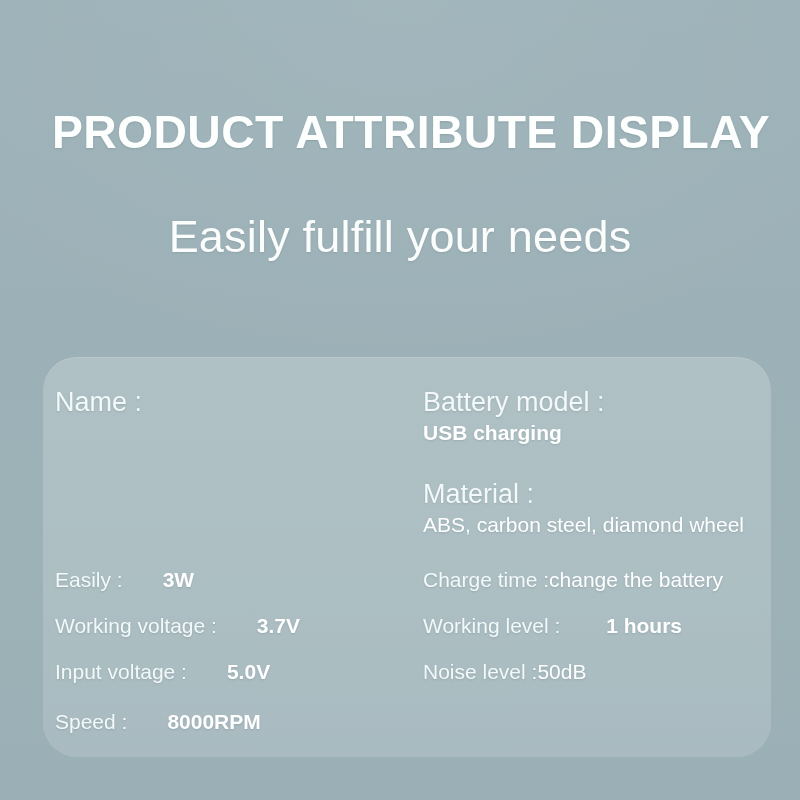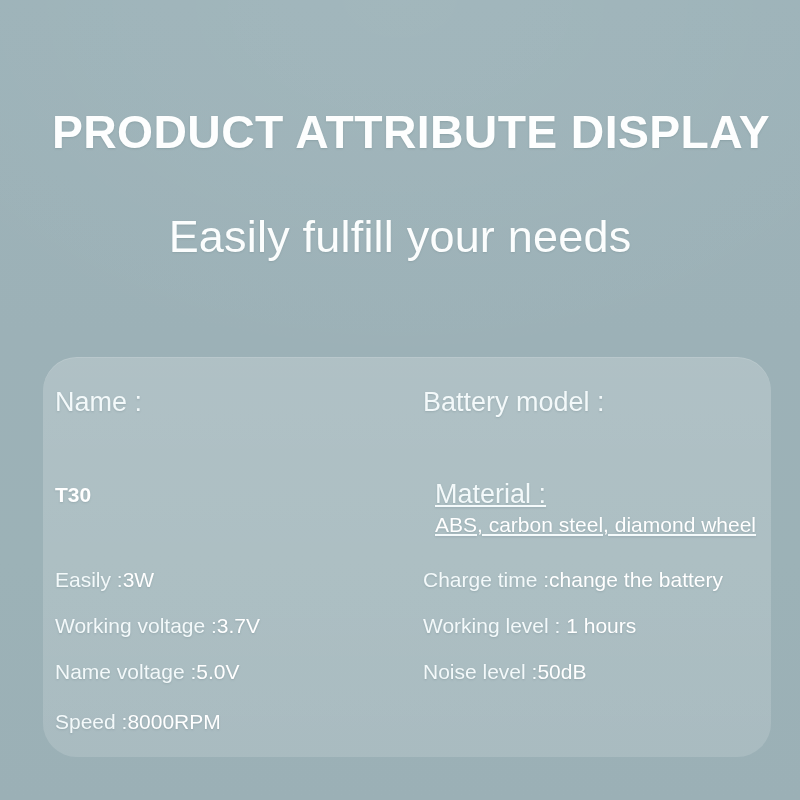--- a/index.html
+++ b/index.html
@@ -108,33 +108,33 @@
   .spec-row.stacked .value.reg  { font-weight: 400; }
 
   
   .spec-row.inline {
     font-size: 21px;
     font-weight: 400;
     line-height: 30px;
     color: #f3f9fa;
   }
   .spec-row.inline .value { color: #ffffff; }
-  .spec-row.inline .value.bold { font-weight: 400; }
+  .spec-row.inline .value.bold { font-weight: 700; margin-left: 40px; }
   .spec-row.inline .value.reg  { font-weight: 400; }
 
   
   .r-name      { position: absolute; left: 0;  top: 0px;   }
   .r-model     { position: absolute; left: 0;  top: 92px;  }
   .r-power     { position: absolute; left: 0;  top: 178px; }
   .r-wvolt     { position: absolute; left: 0;  top: 224px; }
   .r-ivolt     { position: absolute; left: 0;  top: 270px; }
   .r-speed     { position: absolute; left: 0;  top: 320px; }
 
   .r-battery   { position: absolute; left: 0;  top: 0px;   }
-  .r-material  { position: absolute; left: 12px;  top: 92px; text-decoration: underline;  }
+  .r-material  { position: absolute; left: 0;  top: 92px;  }
   .r-charge    { position: absolute; left: 0;  top: 178px; }
   .r-wtime     { position: absolute; left: 0;  top: 224px; }
   .r-noise     { position: absolute; left: 0;  top: 270px; }
 </style>
 </head>
 <body>
 
 <div class="bg-wash"></div>
 
 <div class="stage">
@@ -145,45 +145,45 @@
 
   <div class="spec-card">
 
     <div class="col col-left">
 
       <div class="spec-row stacked r-name">
         <span class="label">Name :</span>
       </div>
 
       <div class="spec-row stacked r-model">
-        <span class="value bold">T30</span>
       </div>
 
       <div class="spec-row inline r-power">
         <span class="label">Easily :</span><span class="value bold">3W</span>
       </div>
 
       <div class="spec-row inline r-wvolt">
         <span class="label">Working voltage :</span><span class="value bold">3.7V</span>
       </div>
 
       <div class="spec-row inline r-ivolt">
-        <span class="label">Name voltage :</span><span class="value bold">5.0V</span>
+        <span class="label">Input voltage :</span><span class="value bold">5.0V</span>
       </div>
 
       <div class="spec-row inline r-speed">
         <span class="label">Speed :</span><span class="value bold">8000RPM</span>
       </div>
 
     </div>
 
     <div class="col col-right">
 
       <div class="spec-row stacked r-battery">
         <span class="label">Battery model :</span>
+        <span class="value bold">USB charging</span>
       </div>
 
       <div class="spec-row stacked r-material">
         <span class="label">Material :</span>
         <span class="value reg">ABS, carbon steel, diamond wheel</span>
       </div>
 
       <div class="spec-row inline r-charge">
         <span class="label">Charge time :</span><span class="value reg">change the battery</span>
       </div>

